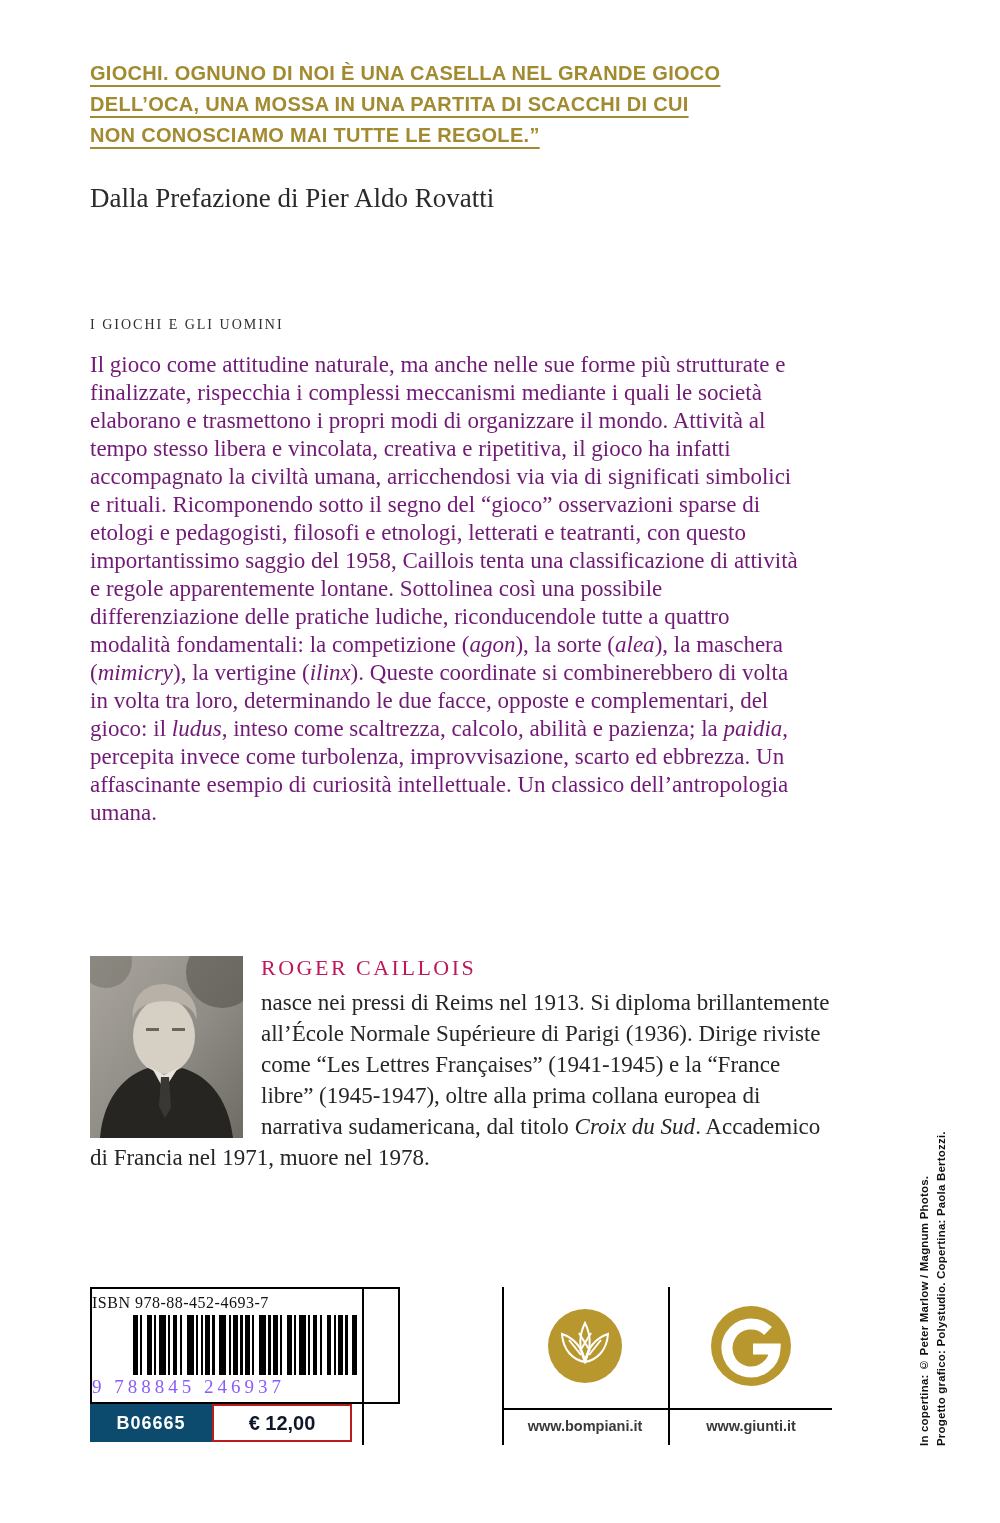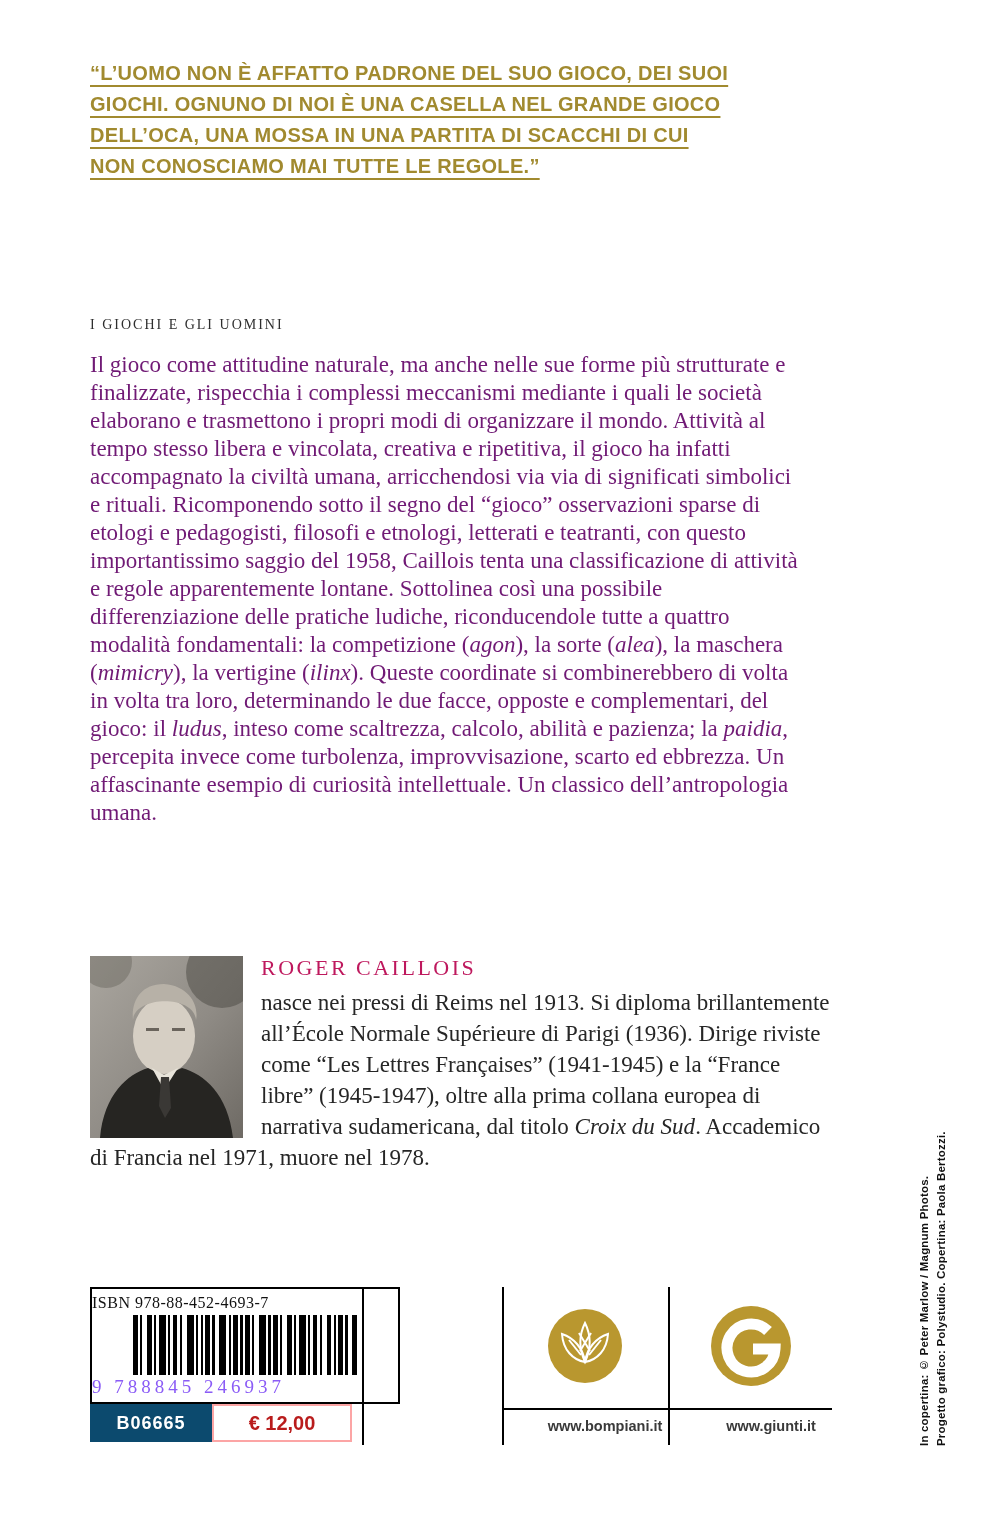--- a/index.html
+++ b/index.html
@@ -62,64 +62,64 @@
   .isbn-label{font-size:16px;margin-top:5px;letter-spacing:0.5px;color:#111;}
   .barcode{display:block;margin:3px auto 0;width:224px;height:60px;}
   .ean{font-size:19px;letter-spacing:4px;color:#8b5cf6;margin-top:1px;}
   .code-row{display:flex;width:262px;height:38px;}
   .code-box{
     width:122px;background:#0c4a6e;color:#fff;
     display:flex;align-items:center;justify-content:center;
     font:700 18px "Liberation Sans",sans-serif;letter-spacing:1px;
   }
   .price-box{
-    flex:1;border:2px solid #fca5a5;box-sizing:border-box;
+    flex:1;border:2px solid #b91c1c;box-sizing:border-box;
     display:flex;align-items:center;justify-content:center;
-    font:700 20px "Liberation Sans",sans-serif;color:#b91c1c;
+    font:700 20px "Liberation Sans",sans-serif;color:#0f172a;
   }
   .divider{position:absolute;top:0;width:2px;height:158px;background:#000;}
   .d1{left:272px;} .d2{left:412px;} .d3{left:578px;}
   .hline{position:absolute;left:412px;top:121px;width:330px;height:2px;background:#000;}
   .series-col{
     position:absolute;left:290px;top:36px;
     font-size:20px;line-height:30px;letter-spacing:1.5px;color:#222;
   }
   .logo-col{position:absolute;top:0;height:158px;text-align:center;}
   .bompiani-col{left:414px;width:162px;}
   .giunti-col{left:580px;width:162px;}
   .logo-circle{
     border-radius:50%;background:var(--logo-gold,#b9972f);
     margin:0 auto;display:flex;align-items:center;justify-content:center;
   }
   .bompiani-col .logo-circle{width:74px;height:74px;margin-top:22px;}
   .giunti-col .logo-circle{width:80px;height:80px;margin-top:19px;}
   .url{
     position:absolute;bottom:11px;left:0;width:100%;
-    font:700 14.5px "Liberation Sans",sans-serif;color:#3a3a3a;padding-left:20px;
+    font:700 14.5px "Liberation Sans",sans-serif;color:#3a3a3a;
   }
 
   
   .credits{
     position:absolute;left:916px;top:1092px;height:354px;width:38px;
     writing-mode:vertical-rl;transform:rotate(180deg);
     font-family:"Liberation Sans",sans-serif;font-weight:700;
     font-size:11.5px;line-height:17px;color:#111;letter-spacing:0.2px;
   }
 </style>
 </head>
 <body>
 
 <div class="page">
 
   <div class="quote">
-    <div class="quote-line">“L’UOMO NON È AFFATTO PADRONE DEL SUO GIOCO, DEI SUOI</div>
     <div class="quote-line">GIOCHI. OGNUNO DI NOI È UNA CASELLA NEL GRANDE GIOCO</div>
     <div class="quote-line">DELL’OCA, UNA MOSSA IN UNA PARTITA DI SCACCHI DI CUI</div>
     <div class="quote-line">NON CONOSCIAMO MAI TUTTE LE REGOLE.”</div>
   </div>
+  <div class="attribution">Dalla Prefazione di Pier Aldo Rovatti</div>
 
   <div class="synopsis-title">I GIOCHI E GLI UOMINI</div>
   <div class="synopsis"><span>Il gioco come attitudine naturale, ma anche nelle sue forme più strutturate e finalizzate, rispecchia i complessi meccanismi mediante i quali le società elaborano e trasmettono i propri modi di organizzare il mondo. Attività al tempo stesso libera e vincolata, creativa e ripetitiva, il gioco ha infatti accompagnato la civiltà umana, arricchendosi via via di significati simbolici e rituali. Ricomponendo sotto il segno del “gioco” osservazioni sparse di etologi e pedagogisti, filosofi e etnologi, letterati e teatranti, con questo importantissimo saggio del 1958, Caillois tenta una classificazione di attività e regole apparentemente lontane. Sottolinea così una possibile differenziazione delle pratiche ludiche, riconducendole tutte a quattro modalità fondamentali: la competizione (</span><em>agon</em><span>), la sorte (</span><em>alea</em><span>), la maschera (</span><em>mimicry</em><span>), la vertigine (</span><em>ilinx</em><span>). Queste coordinate si combinerebbero di volta in volta tra loro, determinando le due facce, opposte e complementari, del gioco: il </span><em>ludus</em><span>, inteso come scaltrezza, calcolo, abilità e pazienza; la </span><em>paidia</em><span>, percepita invece come turbolenza, improvvisazione, scarto ed ebbrezza. Un affascinante esempio di curiosità intellettuale. Un classico dell’antropologia umana.</span></div>
 
   <div class="author">
     <div class="photo">
       <svg viewBox="0 0 153 182" preserveAspectRatio="none">
         <defs>
           <linearGradient id="phbg" x1="0" y1="0" x2="1" y2="1">
             <stop offset="0" stop-color="#aaa69f"></stop>

